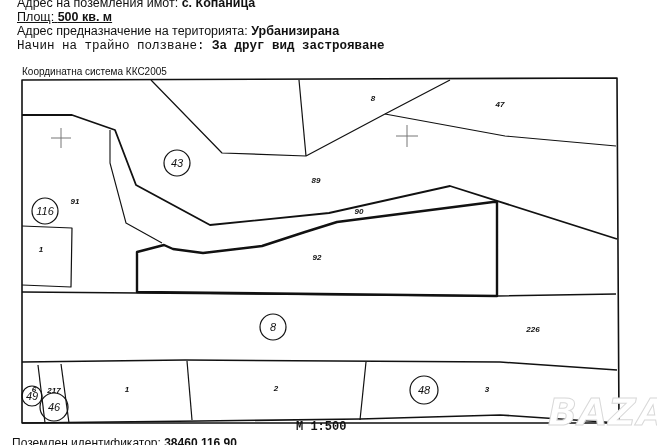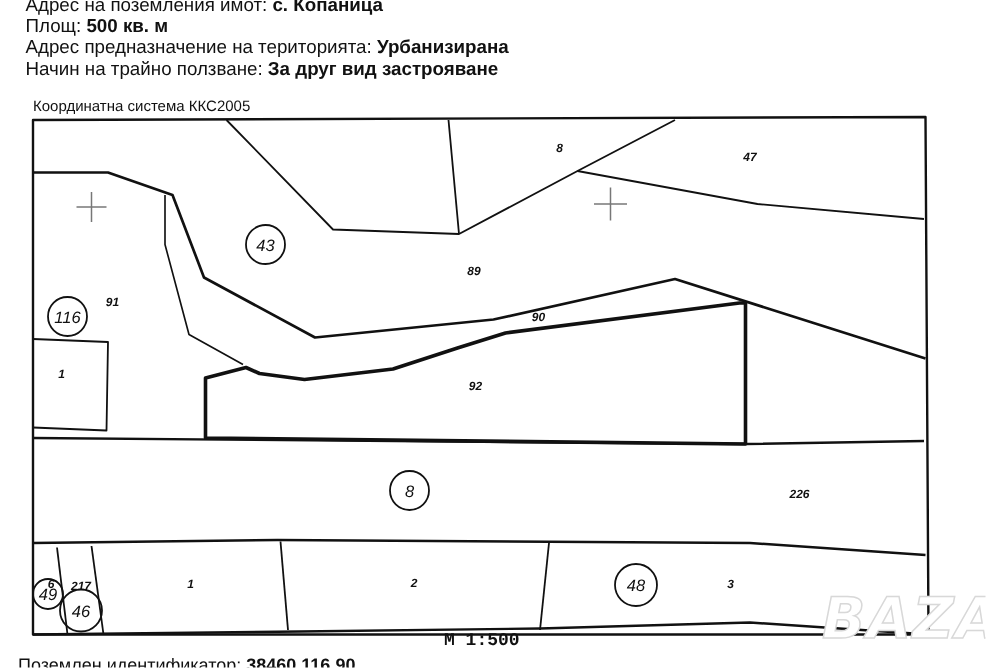--- a/index.html
+++ b/index.html
@@ -1,23 +1,23 @@
 <!DOCTYPE html>
 <html><head>
 <meta charset="utf-8">
 <style>
   html, body { margin: 0; padding: 0; background: #ffffff; }
   body { width: 657px; height: 445px; position: relative; overflow: hidden;
          font-family: "Liberation Sans", sans-serif; color: #111; }
   .hdr { position: absolute; left: 17px; font-size: 12.5px; line-height: 15px; white-space: nowrap; }
   .hdr b { font-weight: bold; }
   #h0 { top: -4px; }
-  #h1 { top: 10px; }
+  #h1 { top: 10px; text-decoration: underline; }
   #h2 { top: 24px; }
-  #h3 { top: 39px; }
+  #h3 { top: 39px; font-family: Liberation Mono, monospace; }
   .coord { position: absolute; left: 22px; top: 66px; font-size: 10px; white-space: nowrap; }
   .scale { position: absolute; left: 296px; top: 420px; font-size: 12px; font-weight: bold; white-space: nowrap; font-family: Liberation Mono, monospace; }
   .foot { position: absolute; left: 12px; top: 436px; font-size: 12px; white-space: nowrap; }
   .foot b { font-weight: bold; }
   svg.map { position: absolute; left: 0; top: 0; }
   .wm { position: absolute; left: 548px; top: 390px; font-size: 38px; font-weight: bold;
         color: #ffffff; letter-spacing: 1px; -webkit-text-stroke: 1px #d8d8d8;
         font-family: "DejaVu Sans", sans-serif; font-style: italic; white-space: nowrap; }
 </style>
 </head>

